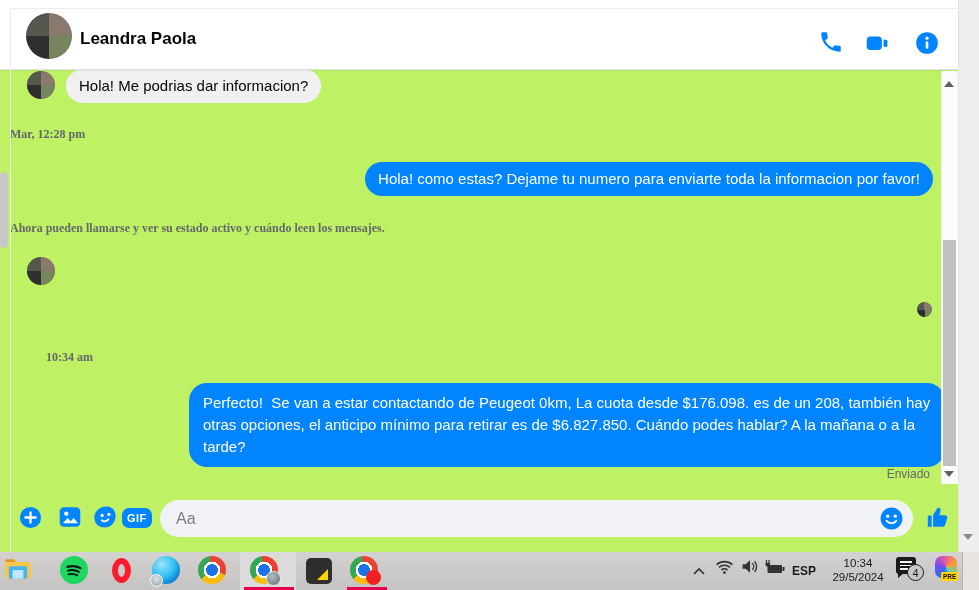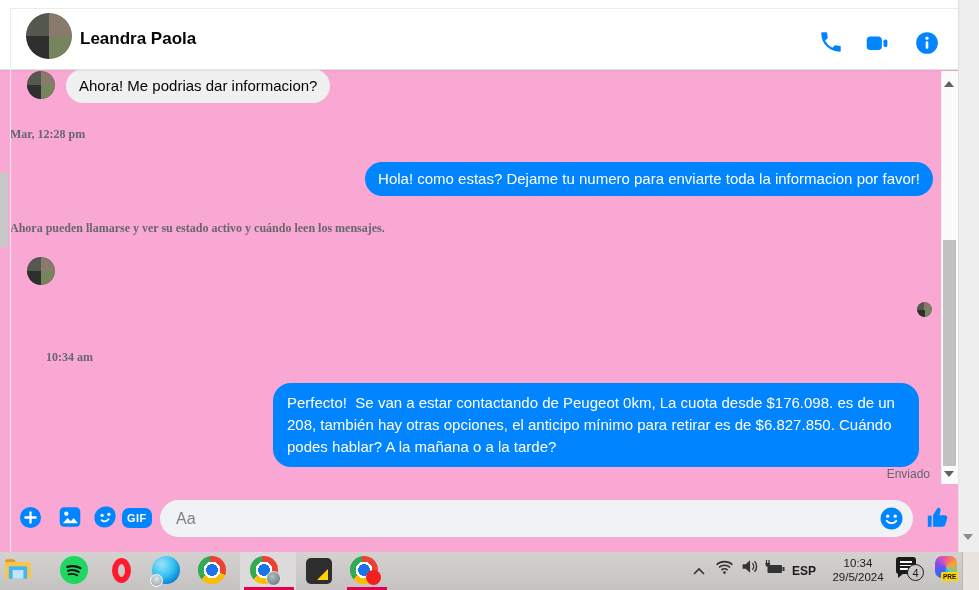--- a/index.html
+++ b/index.html
@@ -1,18 +1,18 @@
 <!DOCTYPE html>
 <html><head>
 <meta charset="utf-8">
 <style>
   * { margin:0; padding:0; box-sizing:border-box; }
   html,body { width:979px; height:590px; }
   body { font-family:"Liberation Sans", sans-serif; background:#fff; }
-  .screen { position:relative; width:979px; height:590px; overflow:hidden; background:#f9a8d4; }
+  .screen { position:relative; width:979px; height:590px; overflow:hidden; background:#bef264; }
   .abs { position:absolute; }
 
   
   .header { left:0; top:0; width:958px; height:70px; background:#fff;
             border-bottom:1px solid #e2e2e2; box-shadow:0 1px 2px rgba(0,0,0,.06); z-index:5; }
   .frame-hline { left:10px; top:8px; width:948px; height:1px; background:#ececec; z-index:6; }
   .frame-vline { left:10px; top:8px; width:1px; height:544px; background:#ececec; z-index:6; }
   .avatar { border-radius:50%;
             background:conic-gradient(from 0deg,#8a7a6e 0 90deg,#77855e 90deg 180deg,#2e2f2e 180deg 270deg,#55584e 270deg 360deg);
             box-shadow:inset 0 0 0 1px rgba(0,0,0,.08); }
@@ -110,35 +110,35 @@
     <span>
       <svg width="26" height="26" viewBox="0 0 24 24">
           <circle cx="12" cy="12" r="10" fill="#0084ff"></circle>
           <circle cx="12" cy="7.6" r="1.5" fill="#fff"></circle>
           <rect x="10.8" y="10.4" width="2.4" height="7" rx="1.2" fill="#fff"></rect>
         </svg>
     </span>
   </div>
 
   <div class="abs avatar msg-avatar" style="left:27px; top:71px;"></div>
-  <div class="abs bubble in" style="left:66px; top:69px;">Ahora! Me podrias dar informacion?</div>
+  <div class="abs bubble in" style="left:66px; top:69px;">Hola! Me podrias dar informacion?</div>
 
   <div class="abs meta" style="top:127px;">Mar, 12:28 pm</div>
 
   <div class="abs meta" style="top:221px;">Ahora pueden llamarse y ver su estado activo y cuándo leen los mensajes.</div>
 
   <div class="abs bubble out" style="right:46px; top:162px;">Hola! como estas? Dejame tu numero para enviarte toda la informacion por favor!</div>
 
   <div class="abs avatar msg-avatar" style="left:27px; top:257px;"></div>
 
   <div class="abs avatar seen-avatar" style="left:917px; top:302px;"></div>
 
   <div class="abs meta" style="top:350px;padding-left:36px;">10:34 am</div>
 
-  <div class="abs bubble out" style="right:60px; top:383px; width:646px; line-height:22px; padding:9px 14px;">Perfecto!  Se van a estar contactando de Peugeot 0km, La cuota desde $176.098. es de un 208, también hay otras opciones, el anticipo mínimo para retirar es de $6.827.850. Cuándo podes hablar? A la mañana o a la tarde?</div>
+  <div class="abs bubble out" style="right:34px; top:383px; width:756px; line-height:22px; padding:9px 14px;">Perfecto!  Se van a estar contactando de Peugeot 0km, La cuota desde $176.098. es de un 208, también hay otras opciones, el anticipo mínimo para retirar es de $6.827.850. Cuándo podes hablar? A la mañana o a la tarde?</div>
 
   <div class="abs status" style="right:49px; top:467px;">Enviado</div>
 
   <div class="abs comp-btn" style="left:19px; top:506px;">
     <span>
       <svg width="23" height="23" viewBox="0 0 24 24">
           <circle cx="12" cy="12" r="11" fill="#0084ff"></circle>
           <path d="M12 6.6v10.8M6.6 12h10.8" stroke="#fff" stroke-width="2.4" stroke-linecap="round"></path>
         </svg>
     </span>

